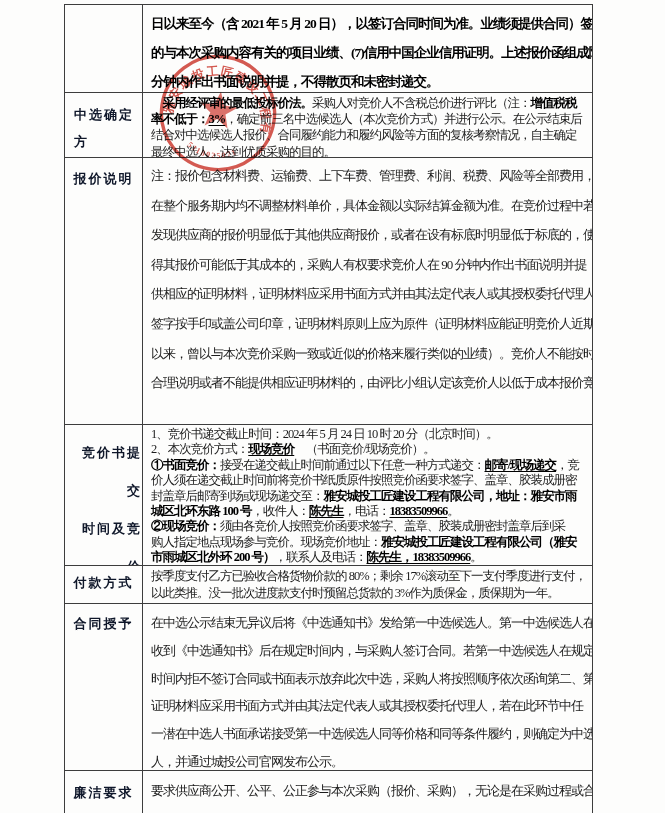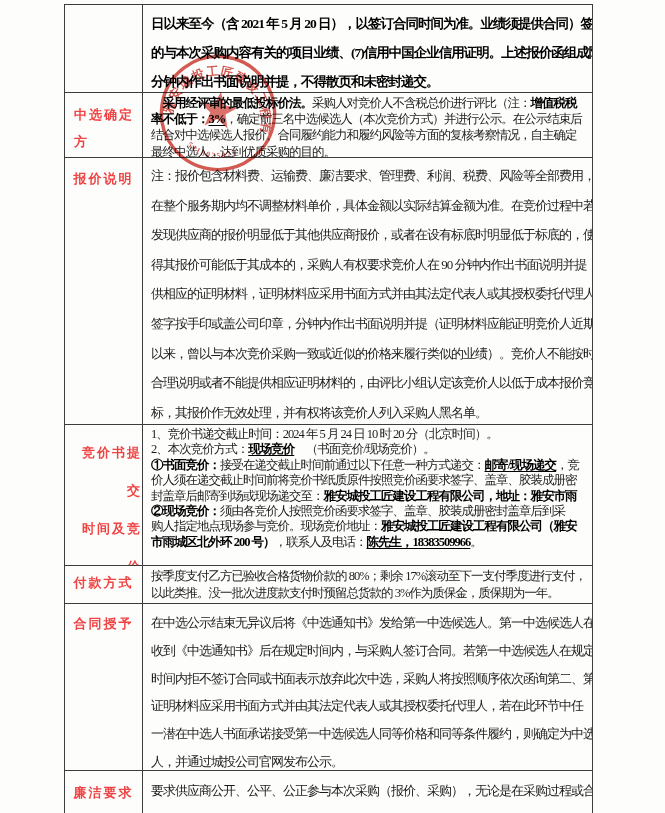--- a/index.html
+++ b/index.html
@@ -11,21 +11,21 @@
   .doc-table{
     position:absolute;left:64px;top:4px;width:529px;
     border-top:1px solid #3d3d3d;border-left:1px solid #3d3d3d;border-right:1px solid #3d3d3d;
     box-sizing:border-box;background:transparent;
   }
   .t-row{display:flex;border-bottom:1px solid #3d3d3d;box-sizing:border-box;overflow:hidden;}
   .t-row:last-child{border-bottom:none;}
   .cell{box-sizing:border-box;}
   .label-cell{
     width:78px;flex:0 0 78px;border-right:1px solid #3d3d3d;
-    font-weight:bold;font-size:13px;text-align:center;letter-spacing:2px;color:#ef4444;
+    font-weight:bold;font-size:13px;text-align:center;letter-spacing:2px;color:#0f172a;
   }
   .content-cell{flex:1;padding:0 7px 0 8px;letter-spacing:-1px;}
   .c-line{white-space:nowrap;}
   .seg-b{font-weight:bold;color:#000;}
   .seg-u{text-decoration:underline;text-underline-offset:2px;}
 
   
   .row-0{height:88px;}  .row-1{height:65px;}  .row-2{height:267px;}
   .row-3{height:141px;} .row-4{height:38px;}  .row-5{height:167px;}
   .row-6{height:60px;}
@@ -80,42 +80,42 @@
           <div class="c-line"><span class="seg-b">率不低于：</span><span class="seg-b seg-u">3%</span><span>，确定前三名中选候选人（本次竞价方式）并进行公示。在公示结束后</span></div>
           <div class="c-line"><span>结合对中选候选人报价、合同履约能力和履约风险等方面的复核考察情况，自主确定</span></div>
           <div class="c-line"><span>最终中选人，达到优质采购的目的。</span></div>
         </div>
       </div>
       <div class="t-row row-2">
         <div class="cell label-cell">
           <div class="label-line">报价说明</div>
         </div>
         <div class="cell content-cell">
-          <div class="c-line"><span>注：报价包含材料费、运输费、廉洁要求、管理费、利润、税费、风险等全部费用，</span></div>
+          <div class="c-line"><span>注：报价包含材料费、运输费、上下车费、管理费、利润、税费、风险等全部费用，</span></div>
           <div class="c-line"><span>在整个服务期内均不调整材料单价，具体金额以实际结算金额为准。在竞价过程中若</span></div>
           <div class="c-line"><span>发现供应商的报价明显低于其他供应商报价，或者在设有标底时明显低于标底的，使</span></div>
           <div class="c-line"><span>得其报价可能低于其成本的，采购人有权要求竞价人在 90 分钟内作出书面说明并提</span></div>
           <div class="c-line"><span>供相应的证明材料，证明材料应采用书面方式并由其法定代表人或其授权委托代理人</span></div>
-          <div class="c-line"><span>签字按手印或盖公司印章，分钟内作出书面说明并提（证明材料应能证明竞价人近期</span></div>
+          <div class="c-line"><span>签字按手印或盖公司印章，证明材料原则上应为原件（证明材料应能证明竞价人近期</span></div>
           <div class="c-line"><span>以来，曾以与本次竞价采购一致或近似的价格来履行类似的业绩）。竞价人不能按时</span></div>
           <div class="c-line"><span>合理说明或者不能提供相应证明材料的，由评比小组认定该竞价人以低于成本报价竞</span></div>
-          <div class="c-line"><span>标，其报价作无效处理，并有权将该竞价人列入采购人黑名单。</span></div>
         </div>
       </div>
       <div class="t-row row-3">
         <div class="cell label-cell">
           <div class="label-line">竞价书提交</div>
           <div class="label-line">时间及竞价</div>
         </div>
         <div class="cell content-cell">
           <div class="c-line"><span>1、竞价书递交截止时间：2024 年 5 月 24 日 10 时 20 分（北京时间）。</span></div>
           <div class="c-line"><span>2、本次竞价方式：</span><span class="seg-b seg-u">现场竞价</span><span>　（书面竞价/现场竞价）。</span></div>
           <div class="c-line"><span class="seg-b">①书面竞价：</span><span>接受在递交截止时间前通过以下任意一种方式递交：</span><span class="seg-b seg-u">邮寄/现场递交</span><span>，竞</span></div>
           <div class="c-line"><span>价人须在递交截止时间前将竞价书纸质原件按照竞价函要求签字、盖章、胶装成册密</span></div>
           <div class="c-line"><span>封盖章后邮寄到场或现场递交至：</span><span class="seg-b">雅安城投工匠建设工程有限公司，地址：雅安市雨</span></div>
+          <div class="c-line"><span class="seg-b">城区北环东路 100 号</span><span>，收件人：</span><span class="seg-b seg-u">陈先生</span><span>，电话：</span><span class="seg-b seg-u">18383509966</span><span>。</span></div>
           <div class="c-line"><span class="seg-b">②现场竞价：</span><span>须由各竞价人按照竞价函要求签字、盖章、胶装成册密封盖章后到采</span></div>
           <div class="c-line"><span>购人指定地点现场参与竞价。现场竞价地址：</span><span class="seg-b">雅安城投工匠建设工程有限公司（雅安</span></div>
           <div class="c-line"><span class="seg-b">市雨城区北外环 200 号）</span><span>，联系人及电话：</span><span class="seg-b seg-u">陈先生，18383509966</span><span>。</span></div>
         </div>
       </div>
       <div class="t-row row-4">
         <div class="cell label-cell">
           <div class="label-line">付款方式</div>
         </div>
         <div class="cell content-cell">

